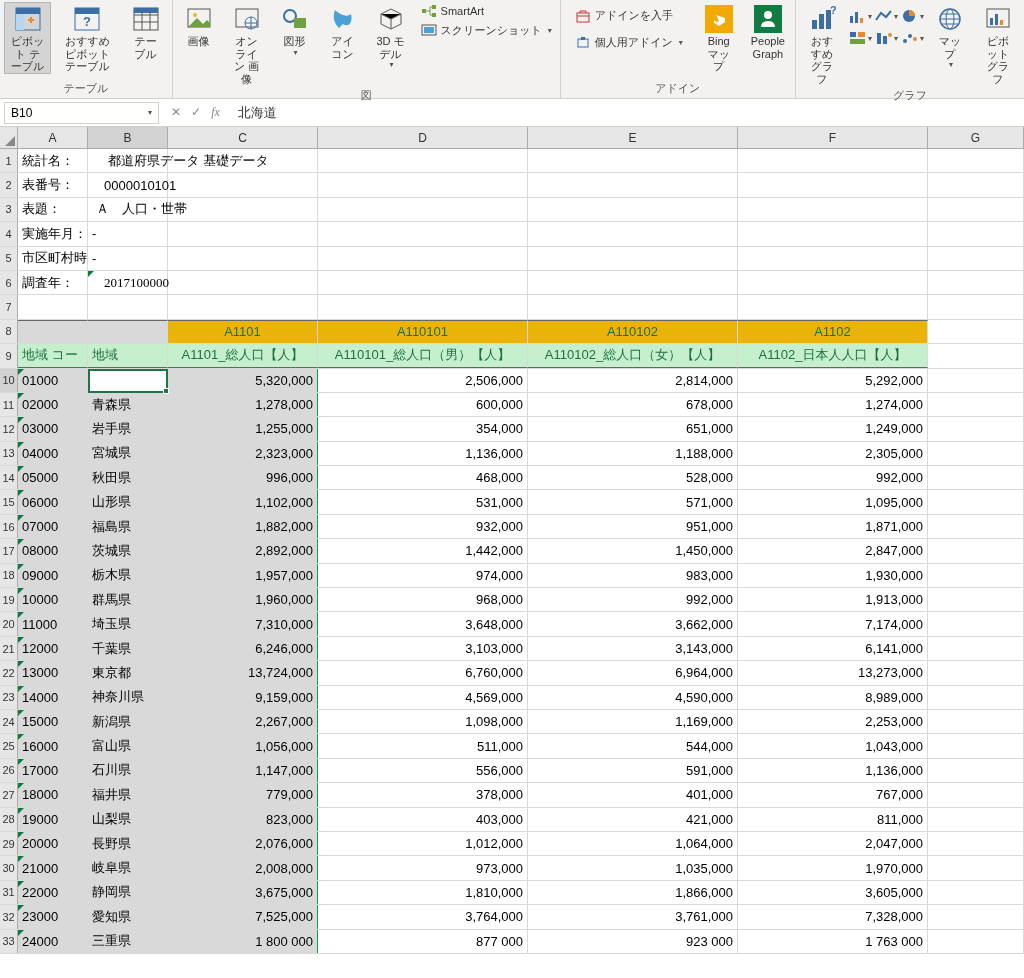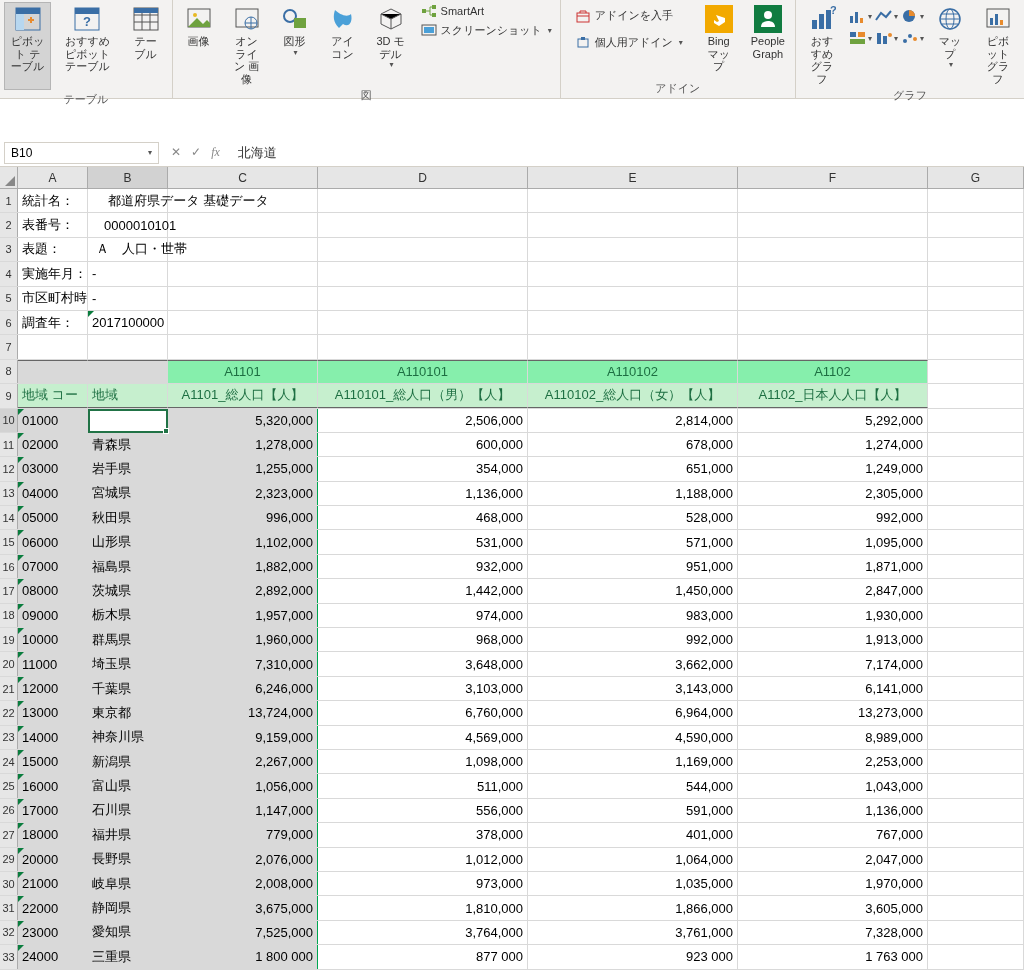--- a/index.html
+++ b/index.html
@@ -4,52 +4,52 @@
 <style>
 * { margin:0; padding:0; box-sizing:border-box; }
 body { font-family:"Yu Gothic UI","Meiryo UI",sans-serif; font-size:12px; background:#fff; overflow:hidden; width:1024px; height:978px; }
 
 
 .ribbon { background:#f3f2f1; border-bottom:1px solid #d4d0c8; height:99px; display:flex; }
 .ribbon-group { display:flex; flex-direction:column; border-right:1px solid #d4d0c8; padding:2px 4px 0; }
 .ribbon-row { display:flex; flex:1; align-items:flex-start; gap:4px; }
 .ribbon-label { text-align:center; font-size:11px; color:#555; padding:2px 0; }
 .rbtn { display:flex; flex-direction:column; align-items:center; justify-content:flex-start; padding:3px 6px 0; cursor:pointer; text-align:center; font-size:11px; line-height:1.15; color:#333; }
-.rbtn.active { background:#d4d4d4; border:1px solid #b5b5b5; padding:2px 5px 16px; }
+.rbtn.active { background:#d4d4d4; border:1px solid #b5b5b5; padding:2px 5px 0; }
 .ricon { width:32px; height:28px; margin-bottom:2px; display:flex; align-items:center; justify-content:center; }
 .ricon svg { display:block; }
 .rbtn-small { display:flex; align-items:center; gap:4px; font-size:11px; padding:2px 4px; cursor:pointer; white-space:nowrap; color:#333; }
 .mini-col { display:flex; flex-direction:column; justify-content:flex-start; gap:1px; }
 .mini-grid { display:grid; grid-template-columns:repeat(3,auto); gap:2px; }
 .mini-chart { width:24px; height:20px; display:flex; align-items:center; justify-content:center; cursor:pointer; }
 .drop { font-size:8px; color:#555; margin-left:2px; }
 
 
-.fbar { display:flex; align-items:center; height:28px; border-bottom:1px solid #d4d0c8; background:#fff;margin-top:40px; }
+.fbar { display:flex; align-items:center; height:28px; border-bottom:1px solid #d4d0c8; background:#fff; }
 .namebox { width:155px; height:22px; border:1px solid #d4d0c8; margin:0 4px; padding:0 6px; display:flex; align-items:center; justify-content:space-between; font-size:12px; }
 .fbar-btns { display:flex; gap:10px; padding:0 8px; color:#888; }
 .fbar-btns span { cursor:pointer; }
 .fx { font-style:italic; font-family:"Times New Roman",serif; }
 .finput { flex:1; padding:0 10px; font-size:13px; color:#333; }
 
 
 .sheet { position:relative; }
 .colhdr-row { display:flex; height:22px; background:#e6e6e6; border-bottom:1px solid #ababab; }
 .corner { width:18px; background:#e6e6e6; border-right:1px solid #ababab; position:relative; }
 .corner::after { content:""; position:absolute; right:2px; bottom:2px; border:5px solid transparent; border-right-color:#888; border-bottom-color:#888; }
 .ch { border-right:1px solid #ababab; display:flex; align-items:center; justify-content:center; font-size:12px; color:#333; cursor:cell; background:#e6e6e6; }
 .ch.sel { background:#d2d2d2; }
 .row { display:flex; height:24.4px; border-bottom:1px solid #d9d9d9; }
 .rh { width:18px; background:#e6e6e6; border-right:1px solid #ababab; display:flex; align-items:center; justify-content:center; font-size:11px; color:#333; cursor:cell; position:relative; }
 .rh.sel { background:#d2d2d2; }
 .cell { border-right:1px solid #d9d9d9; padding:0 4px; display:flex; align-items:center; font-size:13px; overflow:hidden; white-space:nowrap; cursor:cell; position:relative; }
 .cell.r { justify-content:flex-end; }
 .cell.c { justify-content:center; }
 .cell.shade { background:#d9d9d9; }
-.cell.hdr1 { background:#86efac; color:#1d6f42; justify-content:center; }
+.cell.hdr1 { background:#eab308; color:#1d6f42; justify-content:center; }
 .cell.hdr2 { background:#c6efce; color:#1d6f42; }
 .cell.bord-t { border-top:1px solid #666; }
 .cell.bord-b { border-bottom:1px solid #666; }
 .cell.bord-r-g { border-right:1px solid #00a651; }
 .tri { position:absolute; top:0; left:0; width:0; height:0; border-top:6px solid #0a7d3e; border-right:6px solid transparent; }
 .active-cell { position:absolute; border:2px solid #217346; background:#fff; pointer-events:none; z-index:5; }
 .active-cell .handle { position:absolute; right:-3px; bottom:-3px; width:6px; height:6px; background:#217346; border:1px solid #fff; }
 
 
 .cA{width:70px}.cB{width:80px}.cC{width:150px}.cD{width:210px}.cE{width:210px}.cF{width:190px}.cG{width:96px}
@@ -396,21 +396,21 @@
         <div class="cell cC"></div>
         <div class="cell cD"></div>
         <div class="cell cE"></div>
         <div class="cell cF"></div>
         <div class="cell cG"></div>
       </div>
       <div class="row">
         <div class="rh">6</div>
         <div class="cell cA">調査年：</div>
         <div class="cell cB" style="overflow: visible;">
-          <span style="position: absolute; left: 4px; white-space: nowrap;">2017100000</span>
+          <span style="position: absolute; left: 16px; white-space: nowrap; font-family: Liberation Serif, serif;">2017100000</span>
           <div class="tri"></div>
         </div>
         <div class="cell cC"></div>
         <div class="cell cD"></div>
         <div class="cell cE"></div>
         <div class="cell cF"></div>
         <div class="cell cG"></div>
       </div>
       <div class="row">
         <div class="rh">7</div>
@@ -618,20 +618,30 @@
         <div class="rh">27</div>
         <div class="cell cA shade">18000<div class="tri"></div></div>
         <div class="cell cB shade">福井県</div>
         <div class="cell cC shade r bord-r-g">779,000</div>
         <div class="cell r cD">378,000</div>
         <div class="cell r cE">401,000</div>
         <div class="cell r cF">767,000</div>
         <div class="cell cG"></div>
       </div>
       <div class="row">
+        <div class="rh">28</div>
+        <div class="cell cA shade">19000<div class="tri"></div></div>
+        <div class="cell cB shade">山梨県</div>
+        <div class="cell cC shade r bord-r-g">823,000</div>
+        <div class="cell r cD">403,000</div>
+        <div class="cell r cE">421,000</div>
+        <div class="cell r cF">811,000</div>
+        <div class="cell cG"></div>
+      </div>
+      <div class="row">
         <div class="rh">29</div>
         <div class="cell cA shade">20000<div class="tri"></div></div>
         <div class="cell cB shade">長野県</div>
         <div class="cell cC shade r bord-r-g">2,076,000</div>
         <div class="cell r cD">1,012,000</div>
         <div class="cell r cE">1,064,000</div>
         <div class="cell r cF">2,047,000</div>
         <div class="cell cG"></div>
       </div>
       <div class="row">

